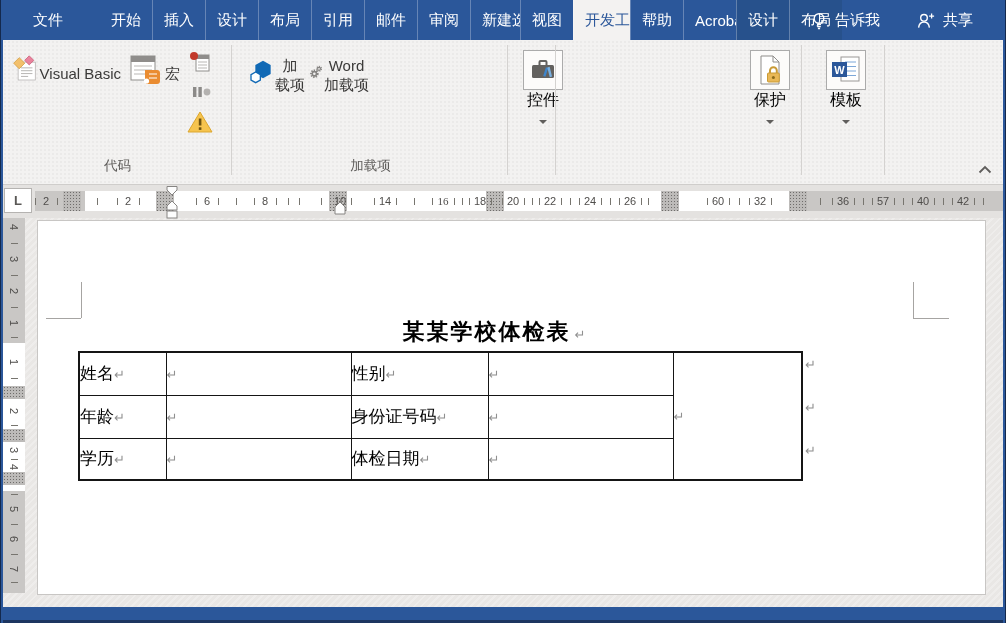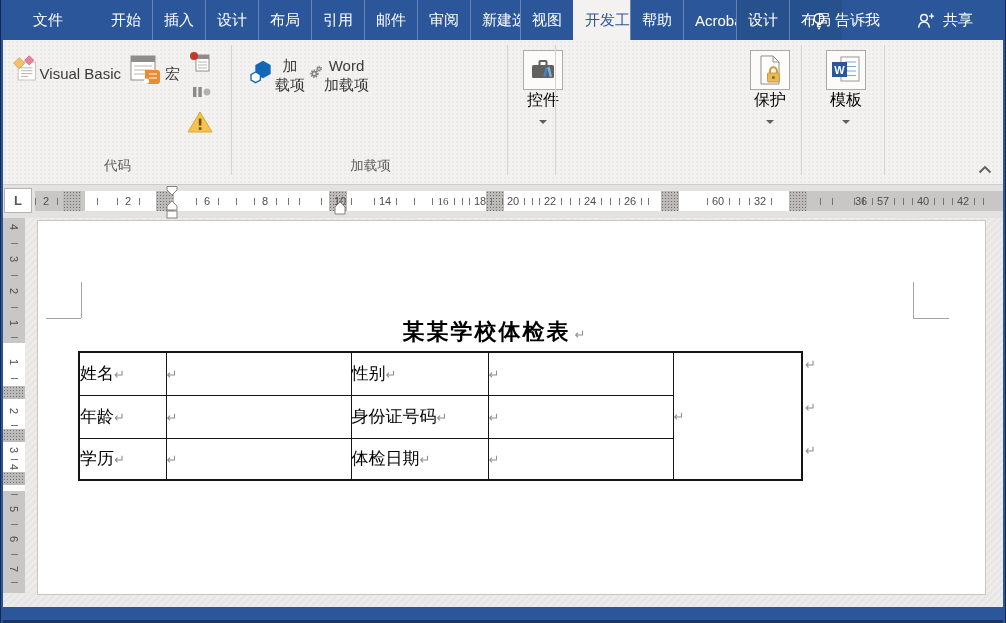--- a/index.html
+++ b/index.html
@@ -313,21 +313,21 @@
         <div class="htick" style="left: 566px;"></div>
         <div class="hnum" style="left: 595px;">26</div>
         <div class="htick" style="left: 584px;"></div>
         <div class="htick" style="left: 606px;"></div>
         <div class="hnum" style="left: 683px;">60</div>
         <div class="htick" style="left: 672px;"></div>
         <div class="htick" style="left: 694px;"></div>
         <div class="hnum" style="left: 725px;">32</div>
         <div class="htick" style="left: 714px;"></div>
         <div class="htick" style="left: 736px;"></div>
-        <div class="hnum" style="left: 808px; margin-left: 18px;">36</div>
+        <div class="hnum" style="left: 808px;">36</div>
         <div class="htick" style="left: 797px;"></div>
         <div class="htick" style="left: 819px;"></div>
         <div class="hnum" style="left: 848px;">57</div>
         <div class="htick" style="left: 837px;"></div>
         <div class="htick" style="left: 859px;"></div>
         <div class="hnum" style="left: 888px;">40</div>
         <div class="htick" style="left: 877px;"></div>
         <div class="htick" style="left: 899px;"></div>
         <div class="hnum" style="left: 928px;">42</div>
         <div class="htick" style="left: 917px;"></div>

